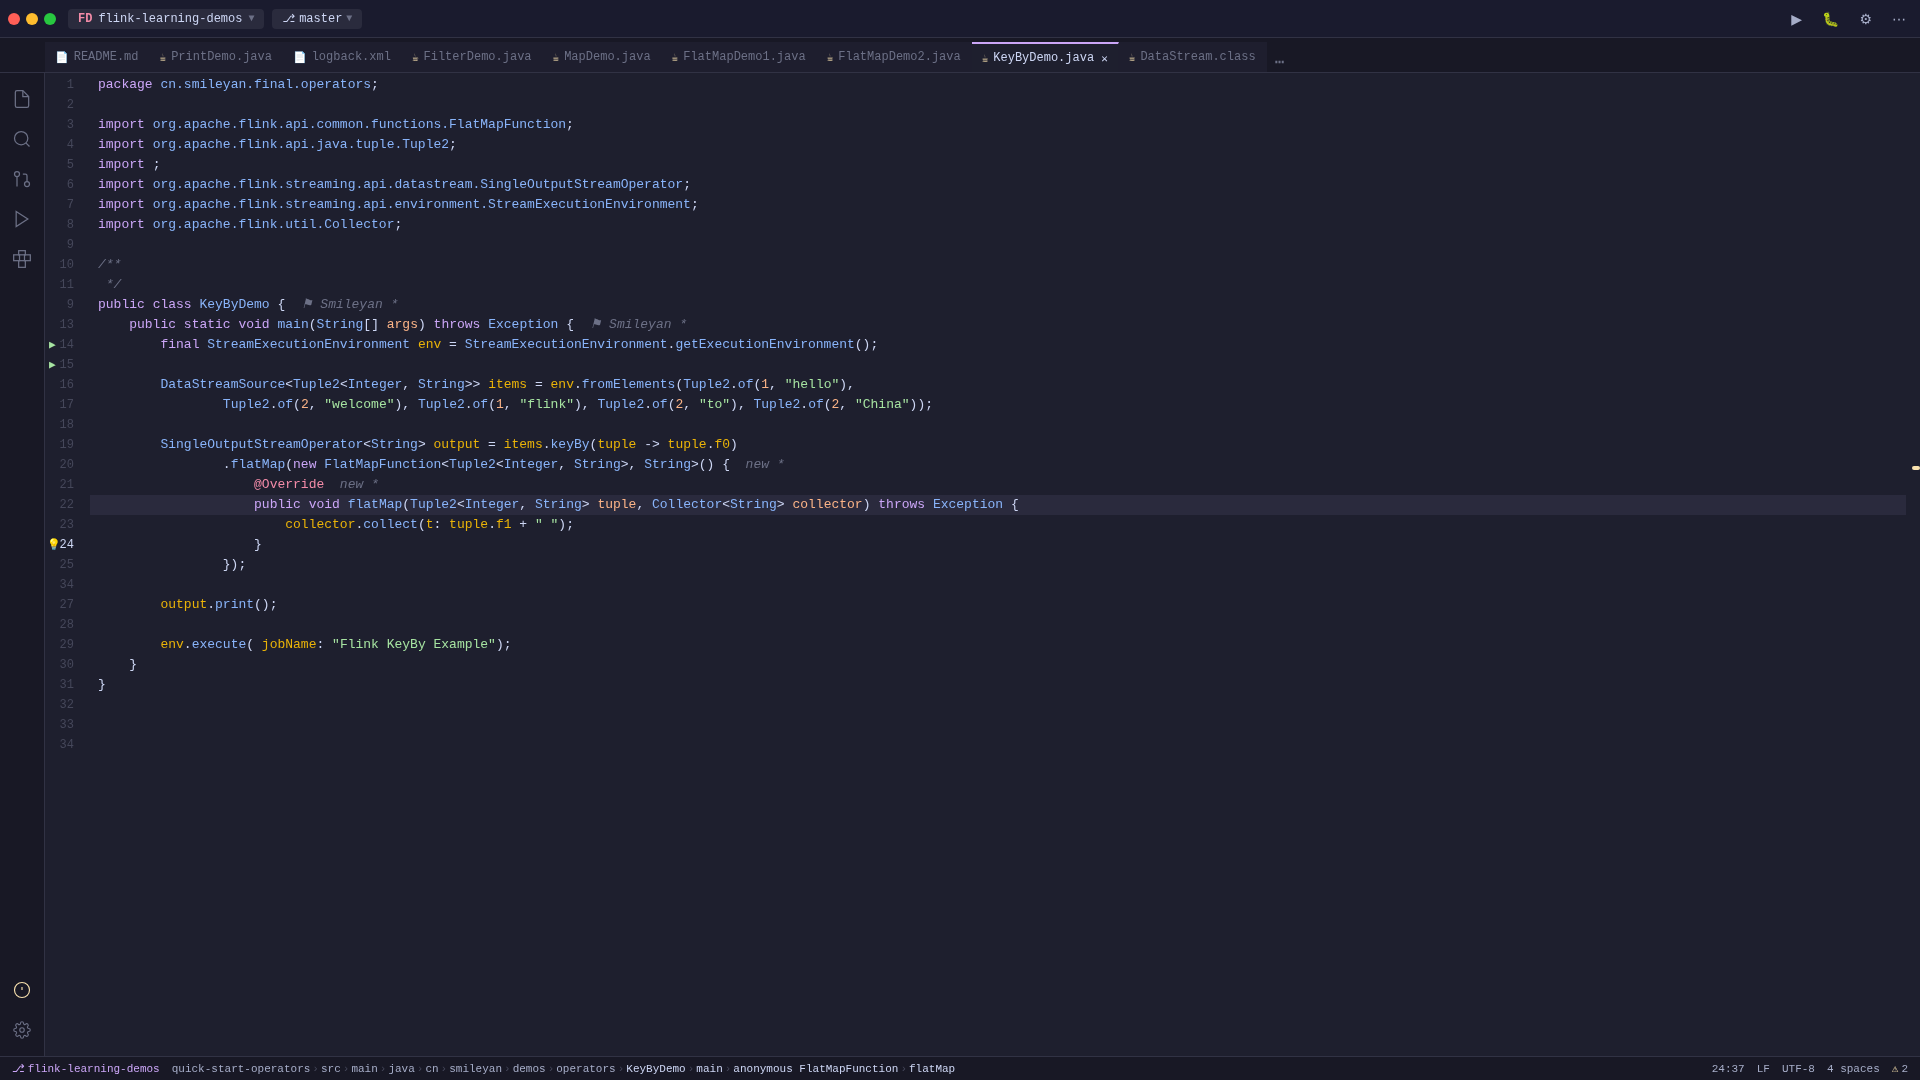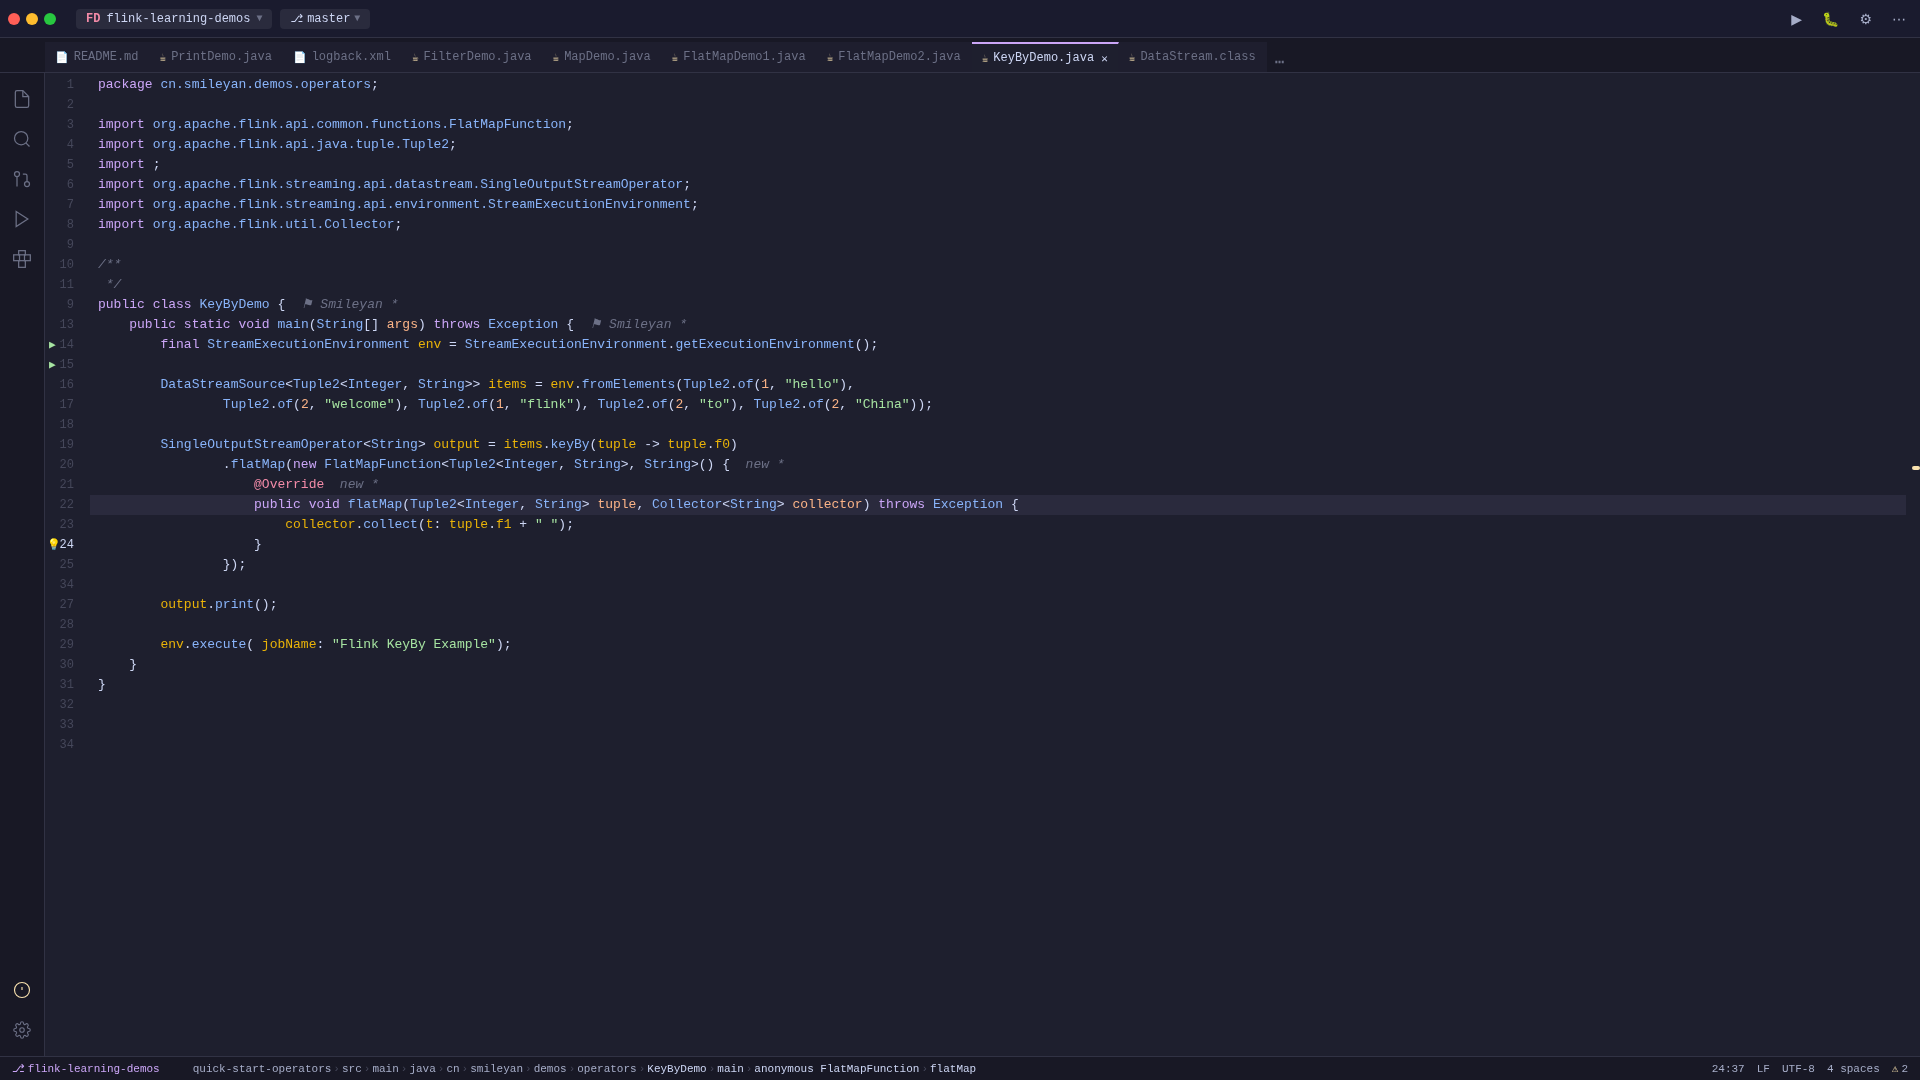--- a/index.html
+++ b/index.html
@@ -39,21 +39,20 @@
     .tb-dot.maximize { background: #28c840; }
     .title-project {
       display: flex;
       align-items: center;
       gap: 6px;
       background: #2a2b3d;
       padding: 3px 10px;
       border-radius: 4px;
       font-size: 12px;
       color: #cdd6f4;
-      margin-left: 8px;
     }
     .title-project .flink-icon {
       color: #f38ba8;
       font-weight: bold;
       font-size: 12px;
     }
     .branch-badge {
       display: flex;
       align-items: center;
       gap: 4px;
@@ -234,21 +233,20 @@
       padding: 0 4px;
       cursor: pointer;
       border-radius: 3px;
     }
     .status-spacer { flex: 1; }
     .breadcrumb-area {
       display: flex;
       align-items: center;
       gap: 2px;
       flex: 1;
-      margin-left: 21px;
     }
     .breadcrumb-sep { color: #45475a; }
     .breadcrumb-item { color: #a6adc8; cursor: pointer; }
     .breadcrumb-item.active { color: #cdd6f4; }
   </style>
 </head>
 <body>
 
 <div class="title-bar">
   <div class="title-bar-controls">
@@ -475,21 +473,21 @@
             <span>33</span>
           </div>
         <div class="line-num">
             <span>34</span>
           </div>
       </div>
 
       <div class="code-content">
 
         <div class="code-line">
-          <span class="kw">package</span><span class="var"> </span><span class="pkg">cn.smileyan.demos.operators</span><span class="var">;</span>
+          <span class="kw">package</span><span class="var"> </span><span class="pkg">cn.smileyan.final.operators</span><span class="var">;</span>
         </div>
 
         <div class="code-line">&nbsp;</div>
 
         <div class="code-line">
           <span class="kw">import</span><span class="var"> </span><span class="pkg">org.apache.flink.api.common.functions.FlatMapFunction</span><span class="var">;</span>
         </div>
 
         <div class="code-line">
           <span class="kw">import</span><span class="var"> </span><span class="pkg">org.apache.flink.api.java.tuple.Tuple2</span><span class="var">;</span>

